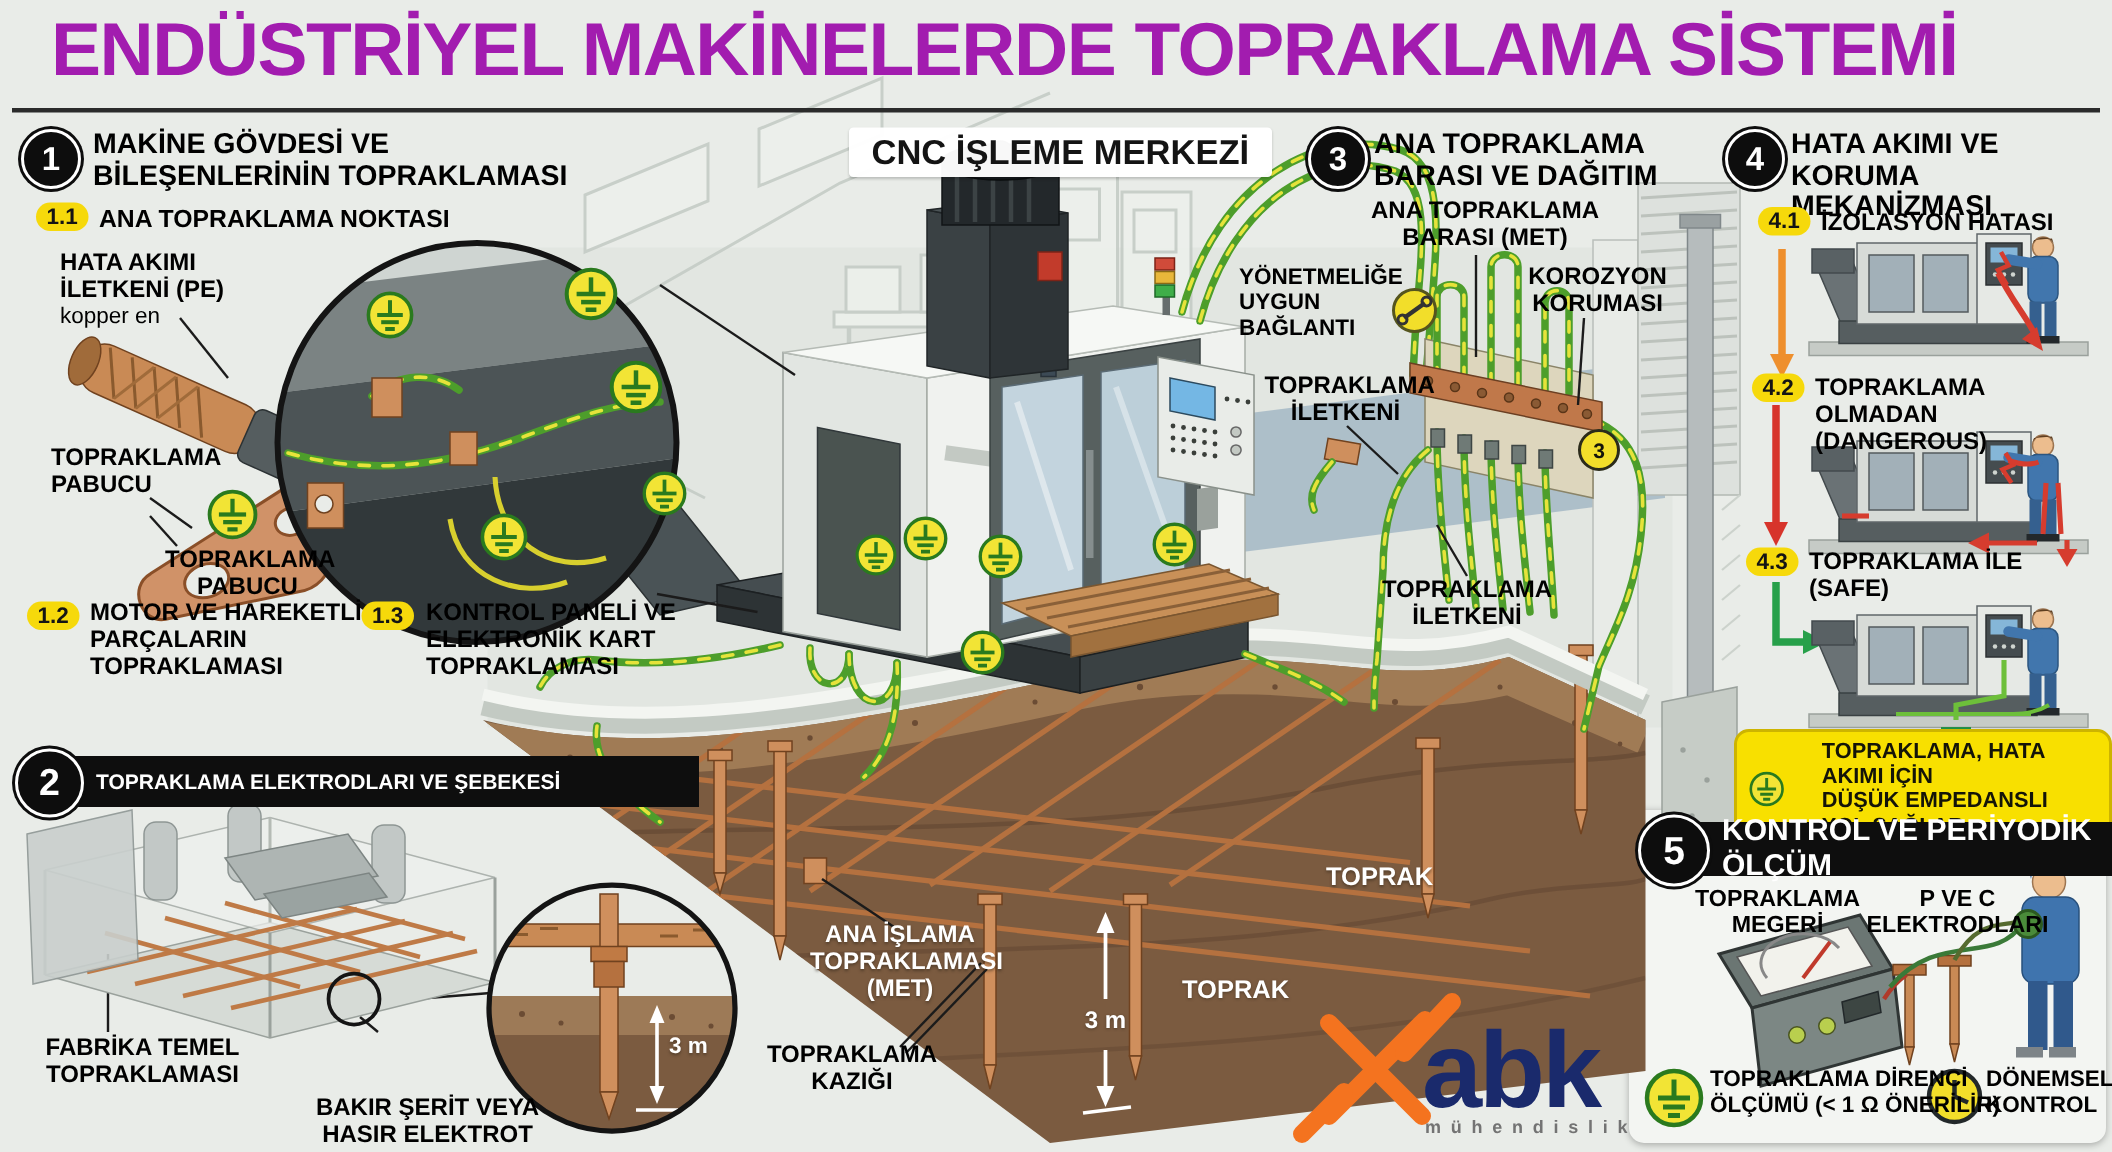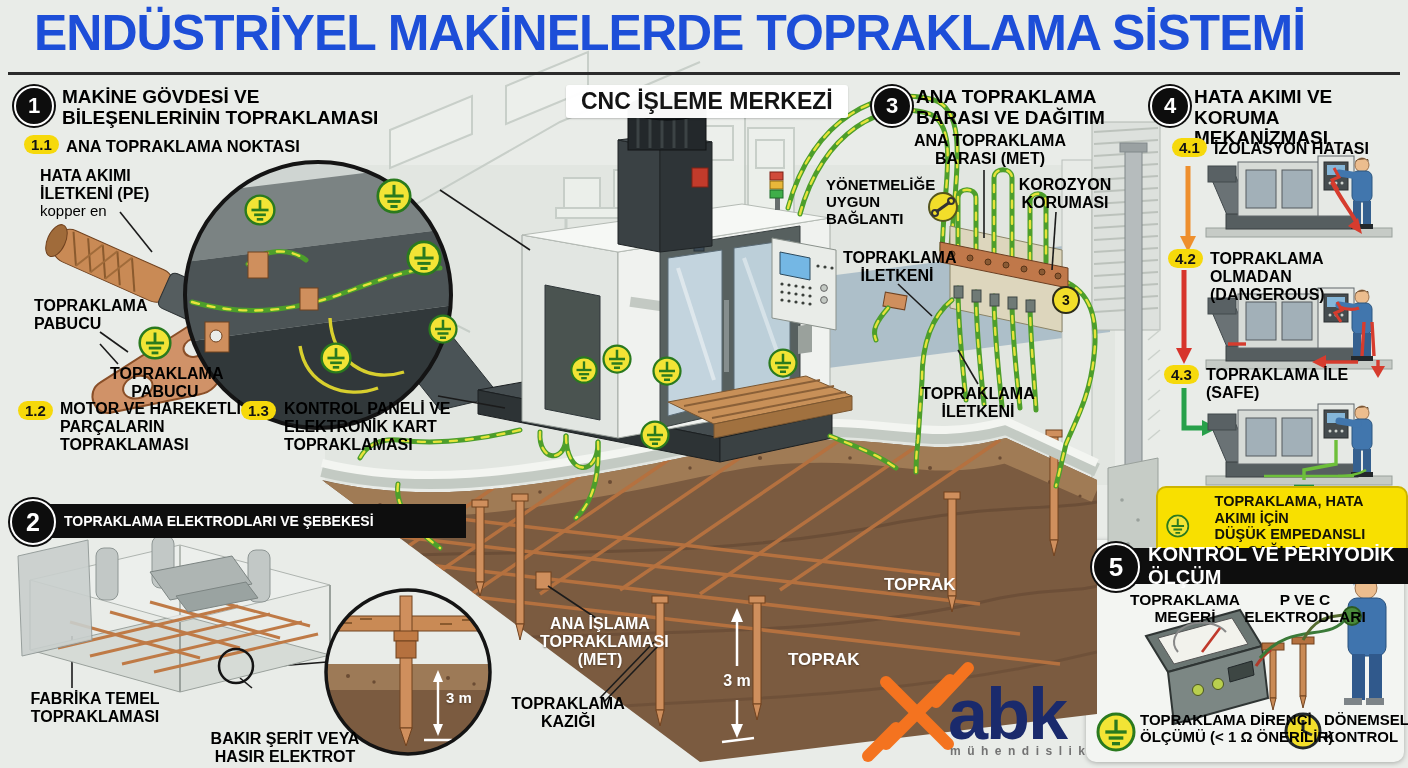--- a/index.html
+++ b/index.html
@@ -2,21 +2,21 @@
 <html><head>
 <meta charset="utf-8">
 <style>
   html,body{margin:0;padding:0}
   body{width:1408px;height:768px;background:#e9ece8;font-family:"Liberation Sans",sans-serif;position:relative;overflow:hidden}
   svg.scene{position:absolute;left:0;top:0;z-index:1}
   .L{position:absolute;z-index:3;font-weight:800;color:#000000;line-height:1.12;white-space:pre-line;font-size:16px}
   .ctr{text-align:center}
   .rt{}
   .white{color:#fff;text-shadow:0 1px 2px rgba(50,38,25,.55)}
-  .title{position:absolute;left:34px;top:4px;z-index:3;font-size:50px;font-weight:900;letter-spacing:-1px;color:#1d4ed8;white-space:nowrap}
+  .title{position:absolute;left:34px;top:4px;z-index:3;font-size:50px;font-weight:900;letter-spacing:-1px;color:#a21caf;white-space:nowrap}
   .rule{position:absolute;left:8px;top:72px;width:1392px;height:3px;background:#2b2b2b;z-index:3}
   .ncirc{position:absolute;z-index:4;background:#0d0d0d;color:#fff;border-radius:50%;display:flex;align-items:center;justify-content:center;font-weight:800;border:2px solid #fff;box-shadow:0 0 0 2px #0d0d0d}
   .h2{position:absolute;z-index:3;font-size:19px;font-weight:800;line-height:1.08;color:#000000;white-space:pre-line}
   .pill{position:absolute;z-index:4;background:#f6d90b;border-radius:11px;padding:1px 7px;font-weight:700;font-size:15px;color:#141414}
   .banner{position:absolute;z-index:3;background:#0e0e0e;color:#fff;font-weight:700;display:flex;align-items:center}
   .cncbox{position:absolute;z-index:3;background:rgba(255,255,255,.97);padding:3px 15px;font-weight:800;font-size:23px;color:#141414;border-radius:3px;box-shadow:0 1px 2px rgba(0,0,0,.2)}
   .badge3{position:absolute;z-index:4;width:24px;height:24px;border-radius:50%;background:#f2de2a;border:2px solid #2b2b1a;display:flex;align-items:center;justify-content:center;font-weight:800;font-size:14px;color:#14140a}
   .notebox{position:absolute;z-index:3;background:#f8e000;border:2px solid #cdb400;border-radius:10px;display:flex;align-items:center;gap:25px;padding:5px 8px}
   .panel5{position:absolute;z-index:0;background:#f3f5f2;border-radius:10px;box-shadow:0 1px 5px rgba(0,0,0,.28)}
   .logo-abk{position:absolute;z-index:3;font-weight:700;font-size:72px;color:#1a2a6c;letter-spacing:-2px;line-height:1}

